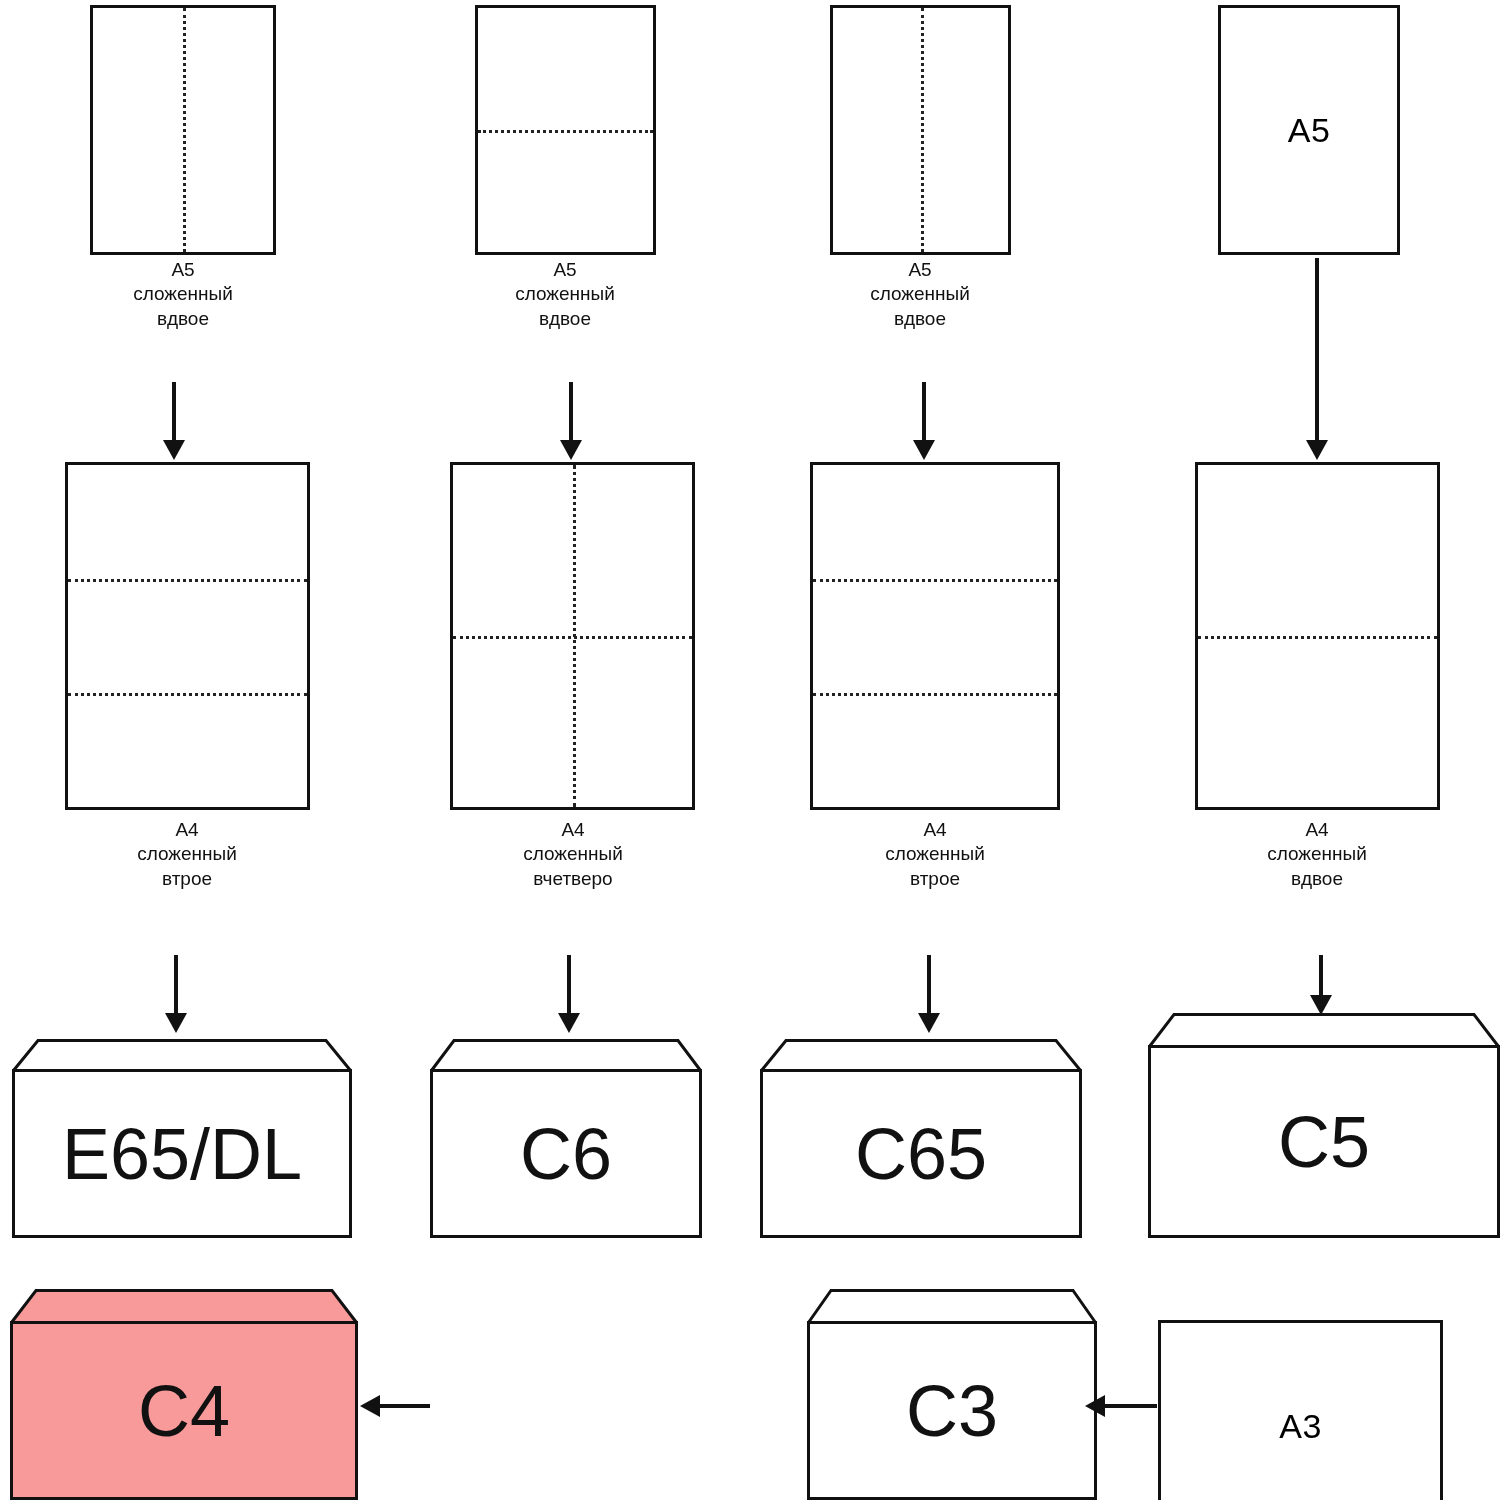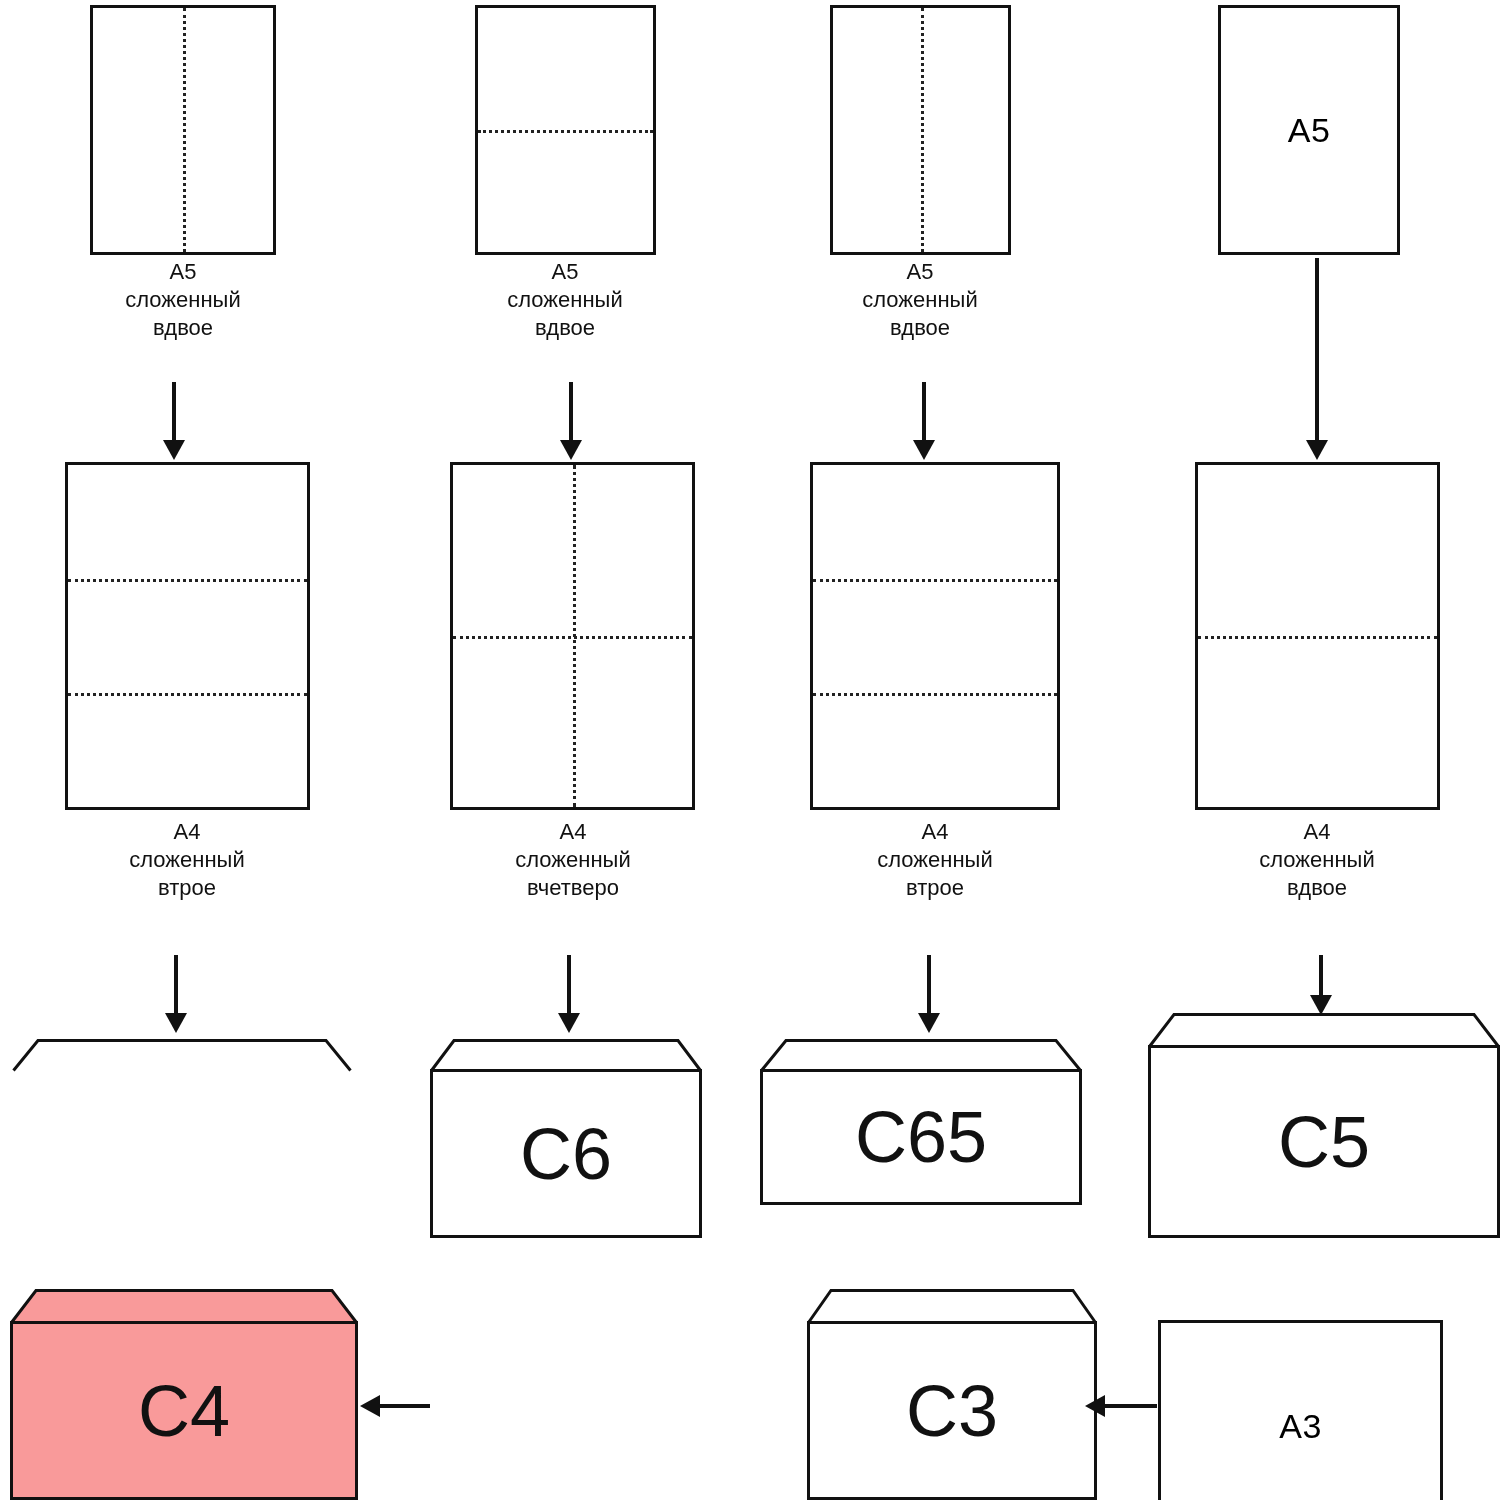--- a/index.html
+++ b/index.html
@@ -39,21 +39,21 @@
   .fold-v{
     position:absolute;top:0;bottom:0;
     border-left:3px dotted #222;
     width:0;
   }
 
   
   .caption{
     position:absolute;
     text-align:center;
-    font-size:22px;
+    font-size:19px;
     line-height:1.28;
     white-space:pre-line;
     color:#111;
   }
 
   
   .arrow-down{position:absolute;}
   .arrow-down .shaft{
     position:absolute;left:50%;top:0;
     width:0;height:calc(100% - 16px);
@@ -199,40 +199,43 @@
     <div class="shaft"></div>
       <div class="head"></div>
   </div>
 
   <div class="envelope" style="left:12px;top:1038px;width:340px;height:200px;">
     <div class="env-flap" style="height:34px;">
       <svg viewBox="0 0 340 34" preserveAspectRatio="none">
         <path d="M1.5 32.5 L26 2.5 L314 2.5 L338.5 32.5" fill="#fff" stroke="#111" stroke-width="3"></path>
       </svg>
     </div>
+    <div class="env-body" style="top:31px;height:169px;">
+      <span class="env-name">E65/DL</span>
+    </div>
   </div>
 
   <div class="envelope" style="left:430px;top:1038px;width:272px;height:200px;">
     <div class="env-flap" style="height:34px;">
       <svg viewBox="0 0 272 34" preserveAspectRatio="none">
         <path d="M1.5 32.5 L24 2.5 L248 2.5 L270.5 32.5" fill="#fff" stroke="#111" stroke-width="3"></path>
       </svg>
     </div>
     <div class="env-body" style="top:31px;height:169px;text-align:right;">
       <span class="env-name">C6</span>
     </div>
   </div>
 
   <div class="envelope" style="left:760px;top:1038px;width:322px;height:200px;">
     <div class="env-flap" style="height:34px;">
       <svg viewBox="0 0 322 34" preserveAspectRatio="none">
         <path d="M1.5 32.5 L26 2.5 L296 2.5 L320.5 32.5" fill="#fff" stroke="#111" stroke-width="3"></path>
       </svg>
     </div>
-    <div class="env-body" style="top:31px;height:136px;">
+    <div class="env-body" style="top:31px;height:169px;">
       <span class="env-name">C65</span>
     </div>
   </div>
 
   <div class="envelope" style="left:1148px;top:1012px;width:352px;height:226px;">
     <div class="env-flap" style="height:36px;">
       <svg viewBox="0 0 352 36" preserveAspectRatio="none">
         <path d="M1.5 34.5 L26 2.5 L326 2.5 L350.5 34.5" fill="#fff" stroke="#111" stroke-width="3"></path>
       </svg>
     </div>

